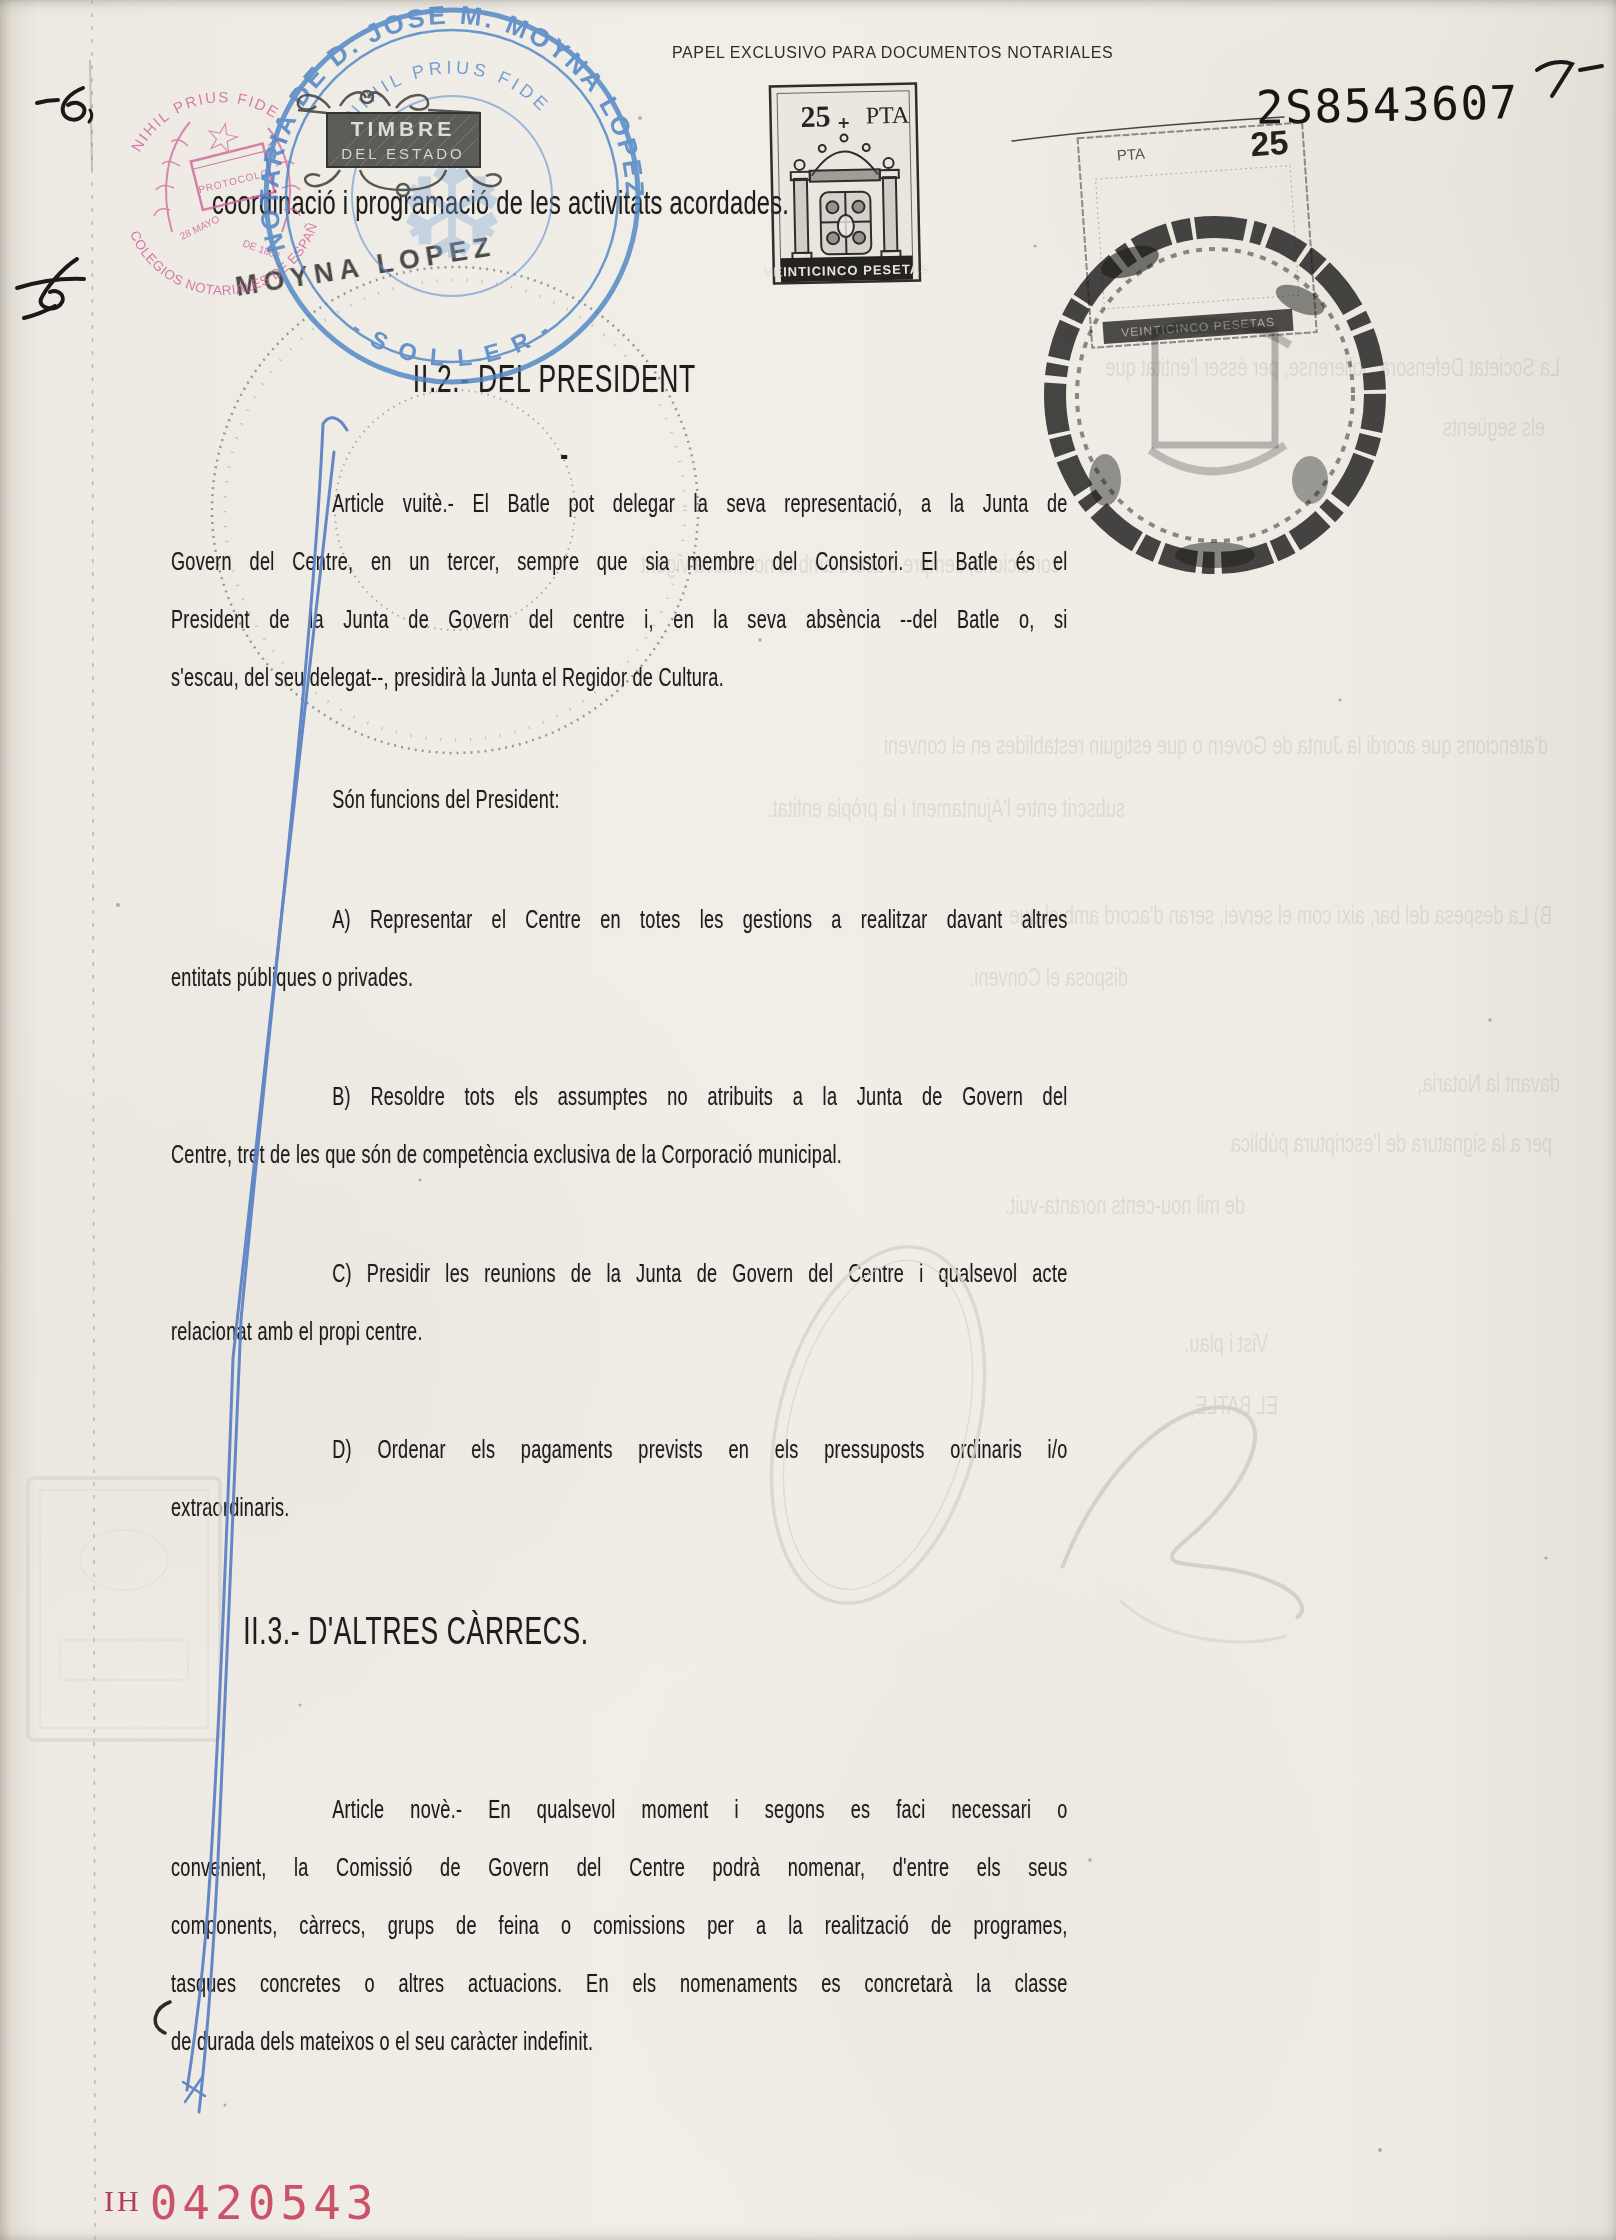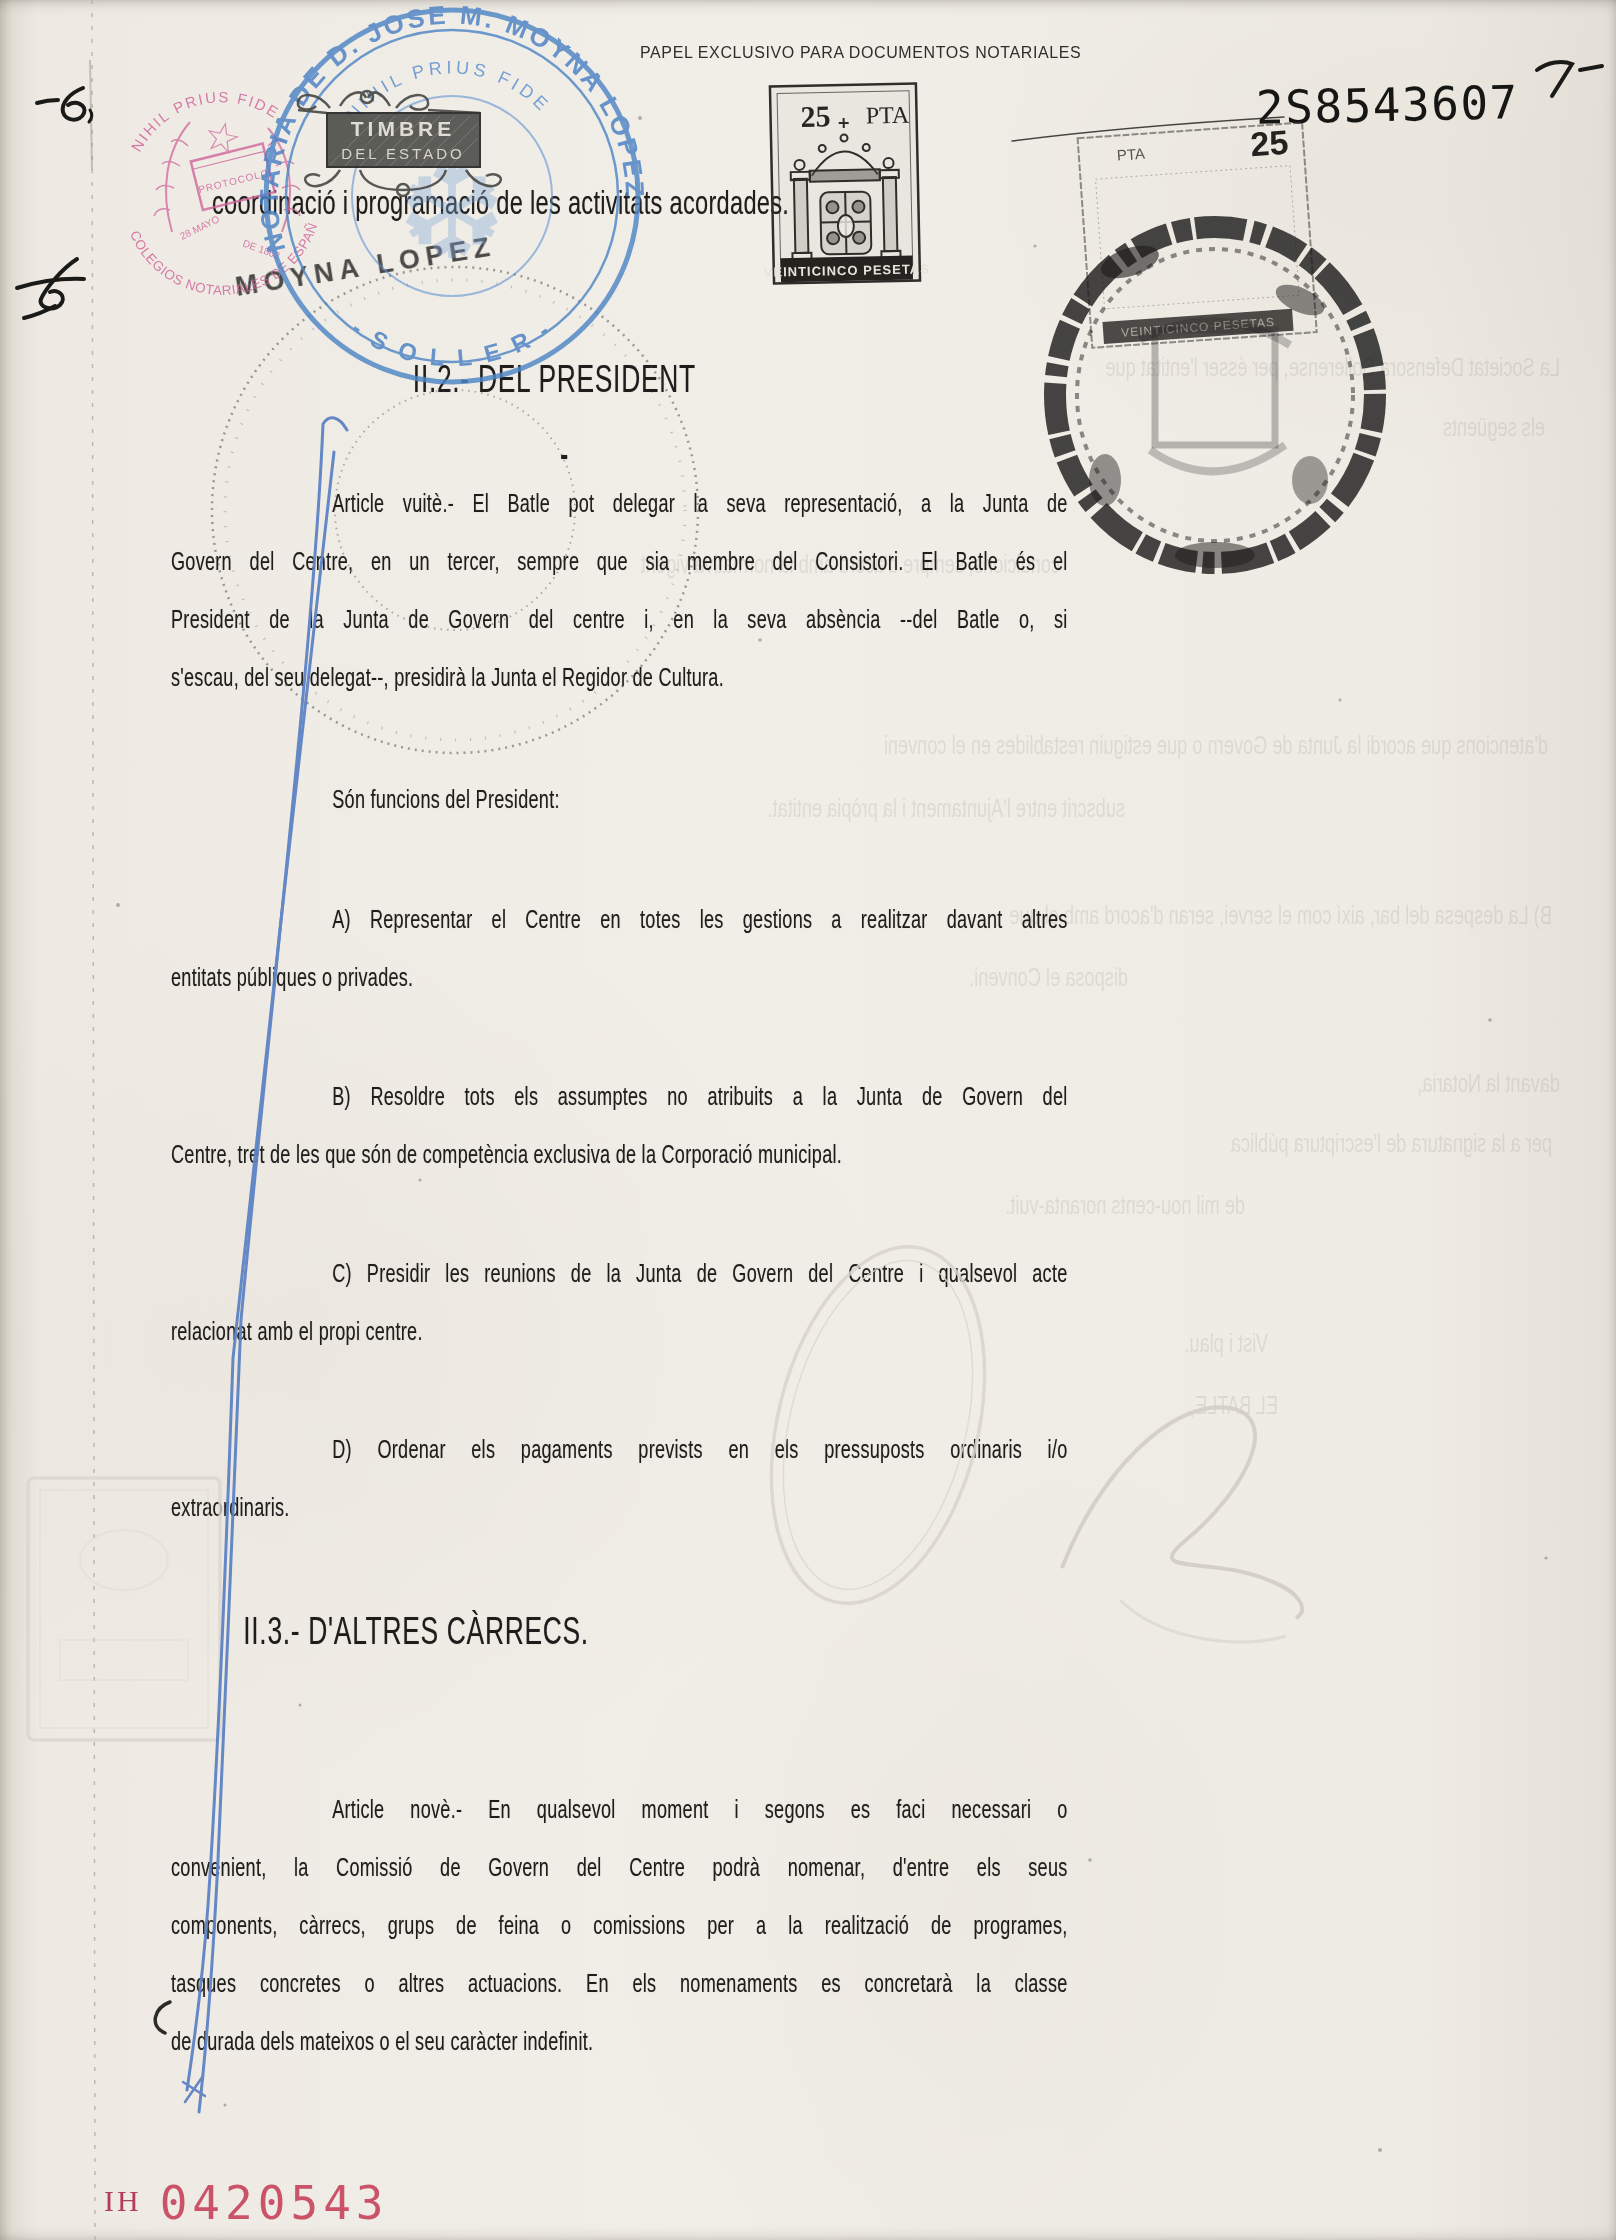--- a/index.html
+++ b/index.html
@@ -8,27 +8,27 @@
     font-family:"Liberation Sans", sans-serif;
     background:
       radial-gradient(620px 420px at 85% 8%, rgba(190,178,160,.10), transparent 70%),
       radial-gradient(820px 620px at 20% 60%, rgba(188,180,166,.08), transparent 70%),
       radial-gradient(520px 720px at 60% 85%, rgba(185,176,160,.07), transparent 70%),
       linear-gradient(90deg,#c8c2b8 0,#e2ddd4 12px,#eeeae3 38px,#f1eee8 45%,#eeebe4 88%,#e5e0d8 100%);
     box-shadow: inset 0 10px 16px -12px rgba(90,85,75,.55), inset -8px 0 14px -10px rgba(90,85,75,.35), inset 0 -10px 16px -12px rgba(90,85,75,.4);
   }
   .abs { position:absolute; }
   
-  .notice { left:640px; top:44px; font-size:16px; letter-spacing:.6px; color:#2f2e2b; white-space:nowrap; }
+  .notice { left:672px; top:44px; font-size:16px; letter-spacing:.6px; color:#2f2e2b; white-space:nowrap; }
   
   .serial-top { left:1256px; top:78px; font-family:"DejaVu Sans Mono", monospace; font-size:46px; letter-spacing:1.5px; color:#161614; transform:rotate(-1.2deg); white-space:nowrap; }
   
   .serial-bottom { left:104px; top:2176px; white-space:nowrap; }
   .serial-bottom .prefix { font-family:"Liberation Serif", serif; font-weight:normal; font-size:30px; color:#b23d59; letter-spacing:3px; vertical-align:8px; }
-  .serial-bottom .num { font-family:"DejaVu Sans Mono", monospace; font-size:46px; color:#c94b63; letter-spacing:5px; margin-left:18px; opacity:.95; }
+  .serial-bottom .num { font-family:"DejaVu Sans Mono", monospace; font-size:46px; color:#c94b63; letter-spacing:5px; margin-left:8px; opacity:.95; }
   
   .typed { position:absolute; left:171px; width:1290px; transform:scaleX(.695); transform-origin:0 0; color:#1e1d1b; font-size:26px; letter-spacing:.4px; text-shadow:0 0 1px rgba(30,30,28,.35); }
   .tline { height:58px; line-height:58px; text-align:justify; text-align-last:justify; }
   .tline.last { text-align-last:left; }
   .tline.indent { padding-left:232px; }
   .intro { font-size:34px; }
   .intro .tline { padding-left:59px; }
   .h2a { font-size:38px; letter-spacing:1px; }
   .h2a .tline { padding-left:348px; }
   .h2b { font-size:38px; letter-spacing:1px; }

